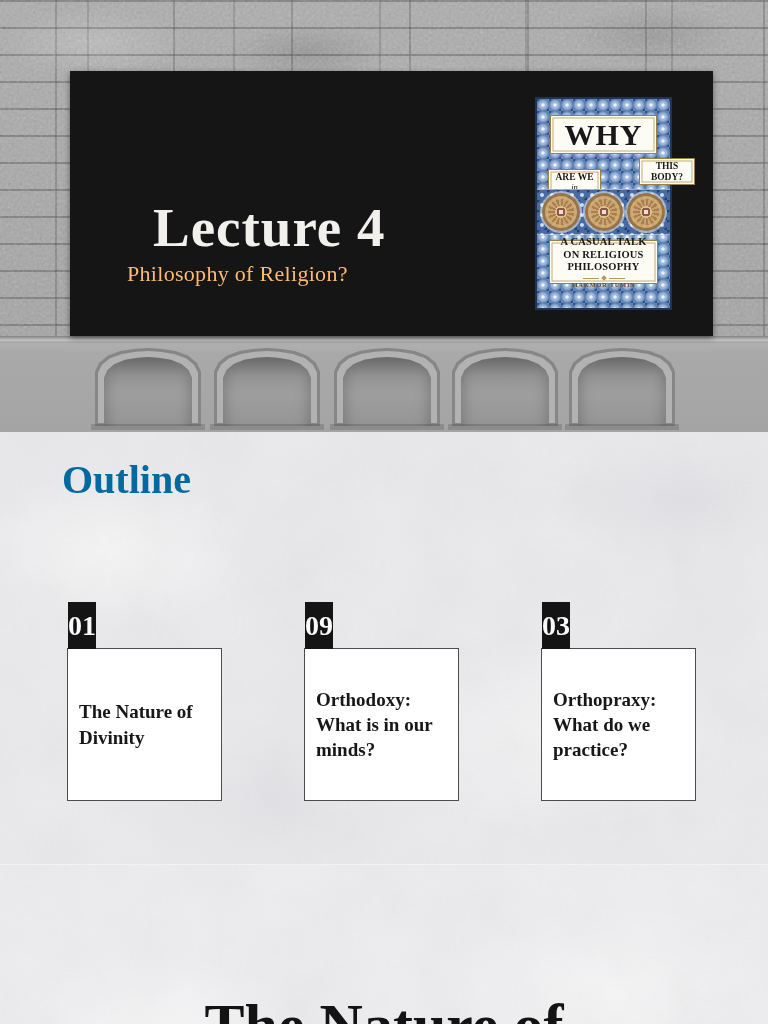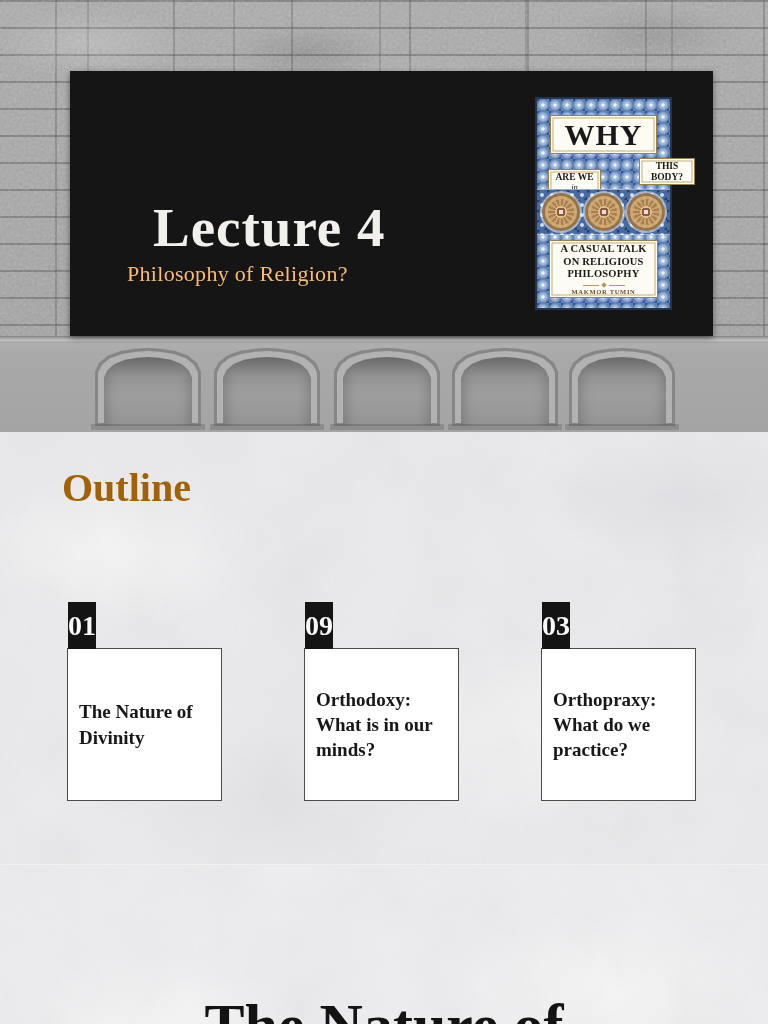--- a/index.html
+++ b/index.html
@@ -75,41 +75,41 @@
       #4a6ba2;
     background-size:10px 10px;
     display:flex; align-items:center; justify-content:space-evenly;
     border-top:1px solid rgba(255,255,255,.5); border-bottom:1px solid rgba(255,255,255,.5); }
   .medallion { width:38px; height:38px; border-radius:50%;
     background:
       radial-gradient(circle, #f2dade 0 2.5px, #8a5a42 2.5px 4.5px, #e0c08a 4.5px 6px, transparent 6px),
       repeating-conic-gradient(#a97f52 0 12deg, #c9a36b 12deg 24deg),
       #b08850;
     box-shadow:inset 0 0 0 3px rgba(120,86,50,.65), inset 0 0 0 6px rgba(210,175,120,.8), 0 0 0 2px rgba(240,246,252,.55); }
-  .talk-box { left:12px; top:141px; right:12px; height:58px; padding:3px 2px; }
+  .talk-box { left:12px; top:141px; right:12px; height:44px; padding:3px 2px; }
   .talk-box .t { font-weight:bold; font-size:10.5px; line-height:1.22; letter-spacing:.2px; }
   .orn { display:flex; align-items:center; justify-content:center; gap:3px; margin:2px 0 1px; }
   .orn::before,.orn::after { content:""; height:1px; width:16px; background:#b59a5e; }
   .orn .diamond { width:4px; height:4px; background:#b59a5e; transform:rotate(45deg); }
   .talk-box .author { font-weight:bold; font-size:6.5px; letter-spacing:.7px; color:#6b4a2f; }
 
   
   .paper-bg { position:absolute; inset:0;
     background:
       radial-gradient(220px 120px at 14% 28%, rgba(255,255,255,.55), transparent 65%),
       radial-gradient(280px 150px at 72% 70%, rgba(255,255,255,.45), transparent 65%),
       radial-gradient(200px 110px at 88% 15%, rgba(222,222,227,.75), transparent 65%),
       radial-gradient(240px 130px at 35% 85%, rgba(224,224,229,.6), transparent 65%),
       #eaeaec; }
   #slide3 .paper-bg { background:
       radial-gradient(240px 130px at 20% 40%, rgba(255,255,255,.5), transparent 65%),
       radial-gradient(260px 140px at 80% 30%, rgba(255,255,255,.45), transparent 65%),
       #ededef; }
 
-  .outline-title { position:absolute; left:62px; top:32px; font-weight:bold; font-size:40px; color:#a16207; }
+  .outline-title { position:absolute; left:62px; top:24px; font-weight:bold; font-size:40px; color:#0369a1; }
 
   .card { position:absolute; top:216px; width:155px; height:153px; background:#ffffff;
     border:1px solid #4c4c4c; }
   .card .tab { position:absolute; top:-47px; left:0; width:28px; height:47px; background:#141414;
     color:#fafafa; font-weight:bold; font-size:28px; display:flex; align-items:center; justify-content:center; }
   .card .txt { display:flex; align-items:center; height:100%; padding:0 11px;
     font-weight:bold; font-size:19px; line-height:1.32; color:#171717; }
   #card1 { left:67px; } #card2 { left:304px; } #card3 { left:541px; }
 
   .slide3-title { position:relative; margin-top:126px; text-align:center;

